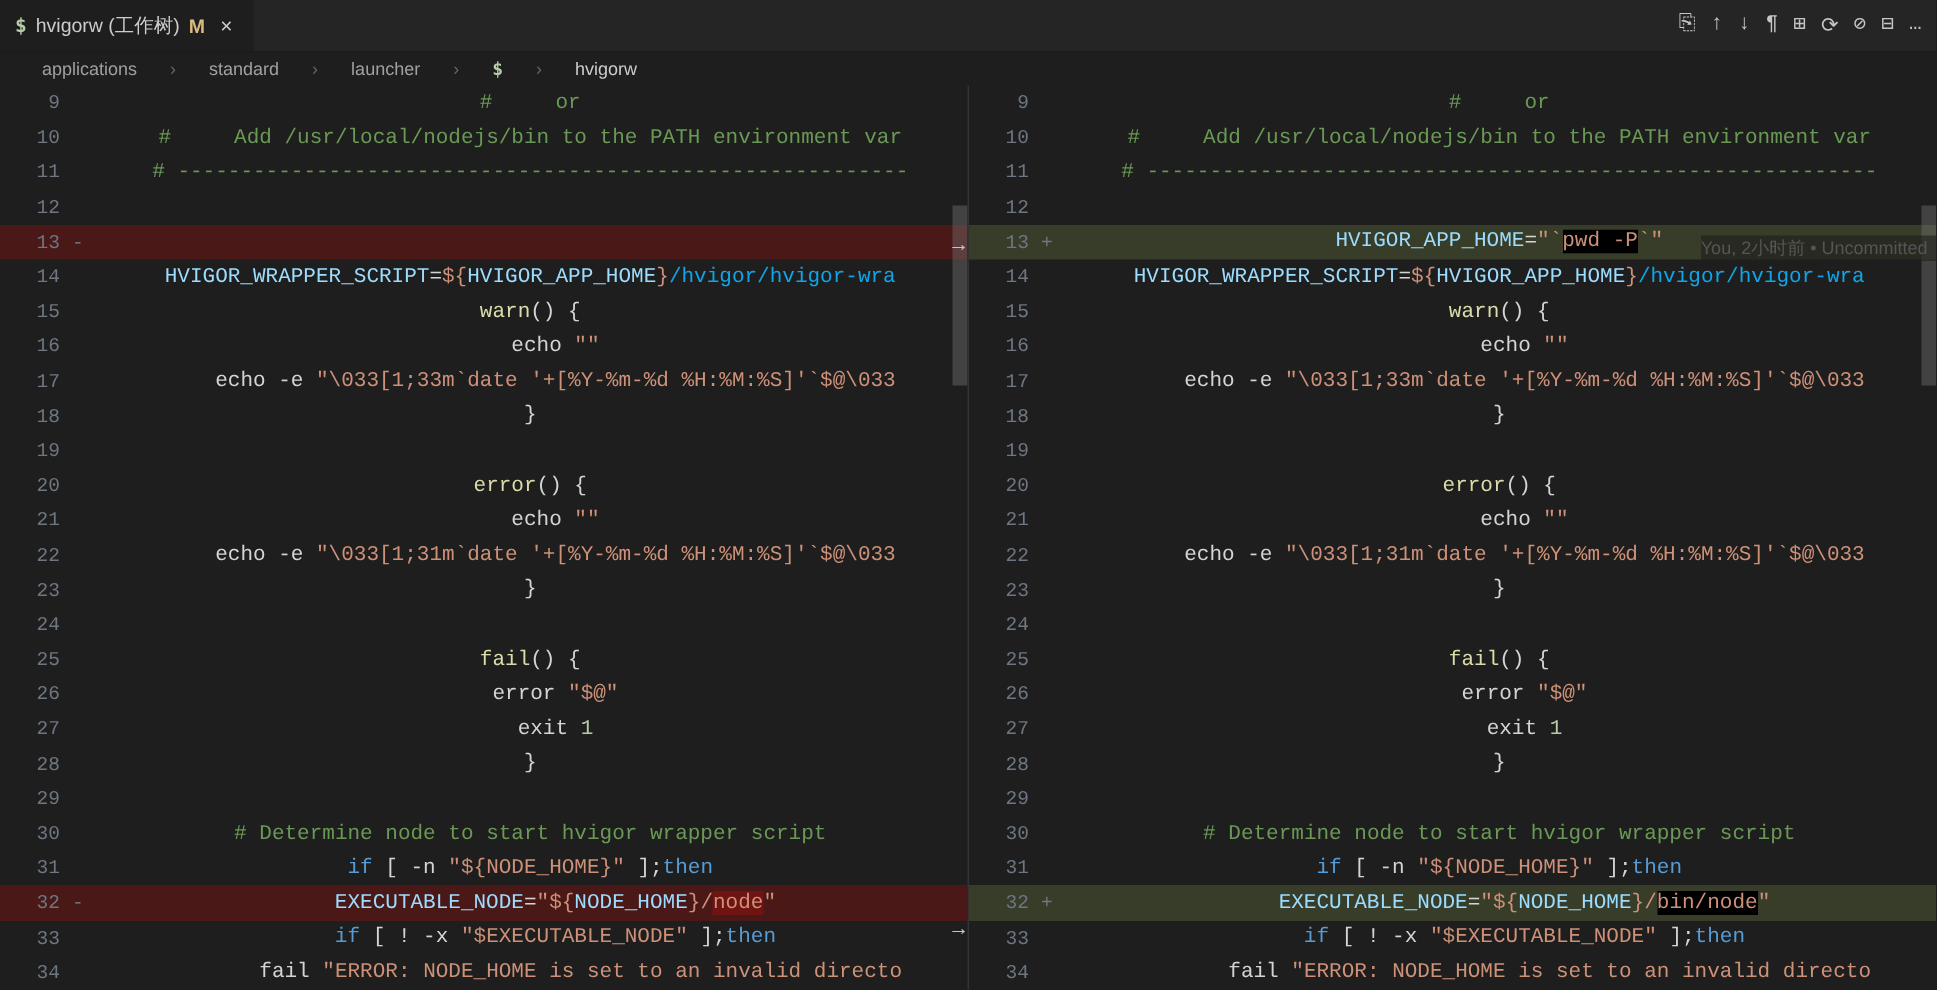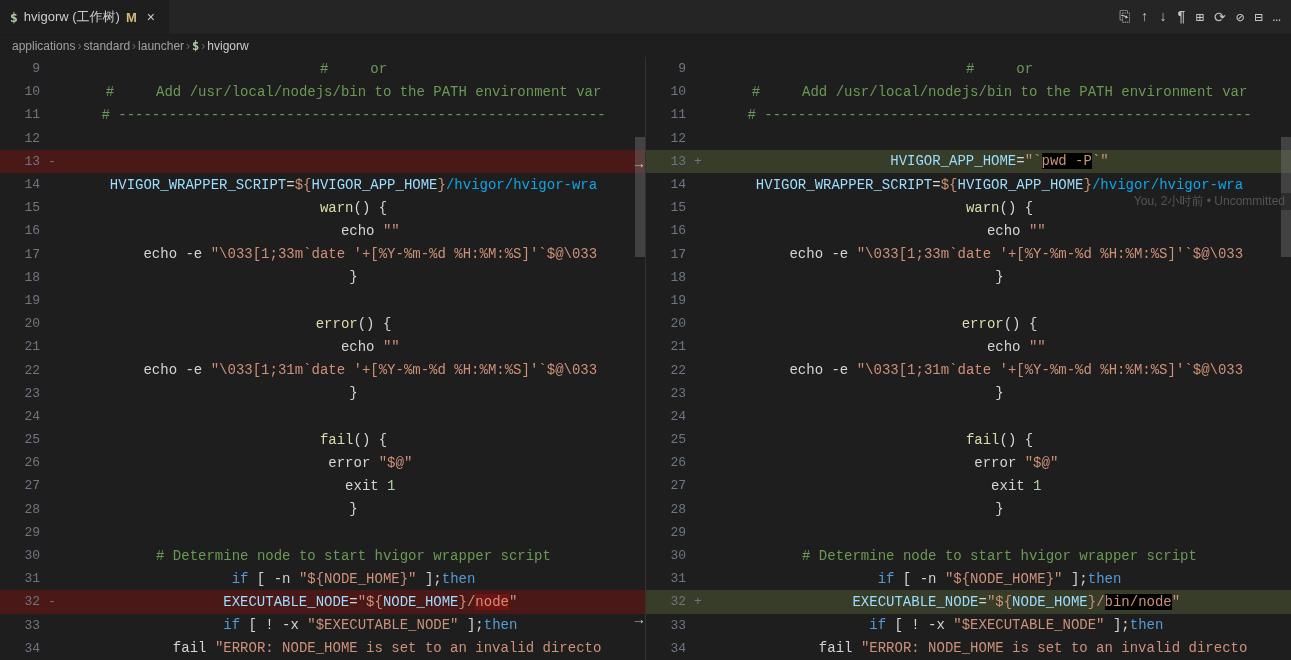--- a/index.html
+++ b/index.html
@@ -35,25 +35,25 @@
   .dollar { color:#b5cea8; font-family:Consolas,monospace; font-weight:bold; }
   .mod-badge { color:#d7ba7d; font-weight:bold; }
   .close-x { color:#cccccc; cursor:pointer; padding:2px 4px; font-size:14px; }
   .tab-spacer { flex:1; }
   .toolbar-icons { display:flex; gap:10px; padding-right:10px; color:#c5c5c5; }
   .toolbar-icons span { cursor:pointer; font-size:14px; }
   .breadcrumb {
     height:22px;
     display:flex;
     align-items:center;
-    padding:0 12px;
+    padding:0 28px;
     font-size:12px;
     font-family:-apple-system,"Segoe UI",sans-serif;
     color:#a0a0a0;
-    gap:2px;
+    gap:22px;
   }
   .sep { color:#666; }
   .crumb-last { color:#cccccc; }
   .diff-area {
     flex:1;
     display:flex;
     overflow:hidden;
   }
   .pane {
     flex:1;
@@ -110,21 +110,20 @@
   .c-num { color:#b5cea8; }
   .c-path { color:#0ea5e9; }
   .blame {
     position:absolute;
     right:0;
     color:#555;
     font-size:12px;
     font-family:-apple-system,"Segoe UI",sans-serif;
     padding-right:6px;
     background:rgba(30,30,30,0.6);
-    margin-top:36px;
   }
   .mini-scroll {
     position:absolute;
     top:0;
     right:0;
     width:10px;
     height:100%;
     background:rgba(80,80,80,0.0);
   }
   .mini-thumb {

